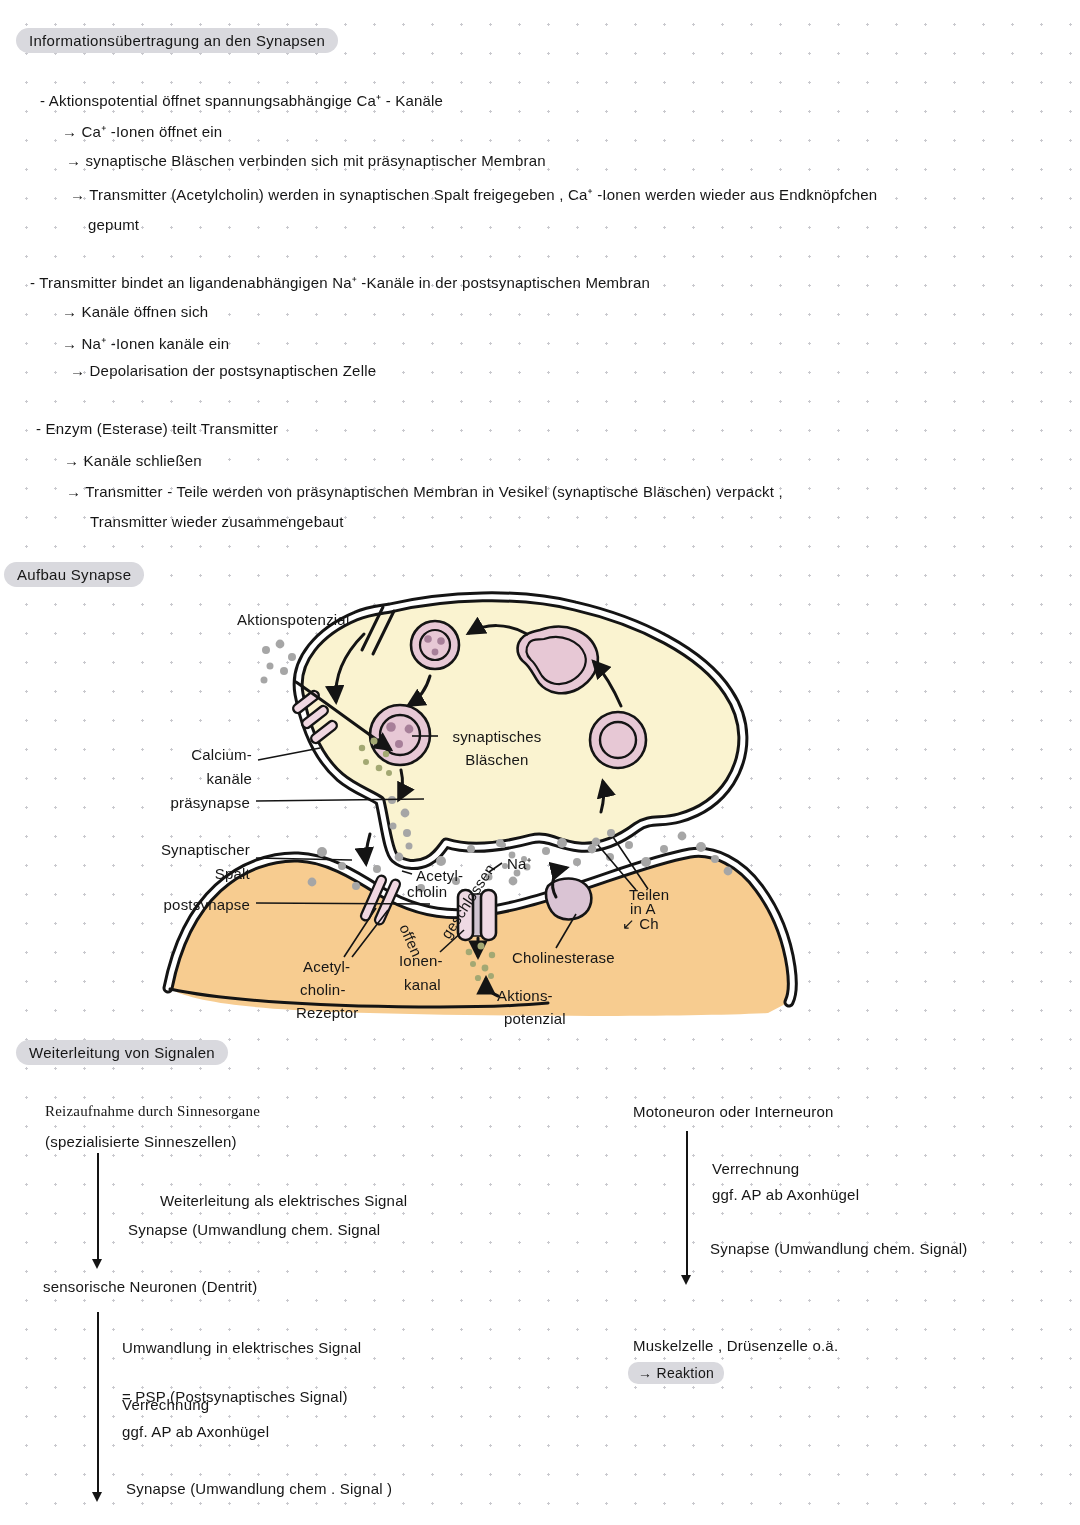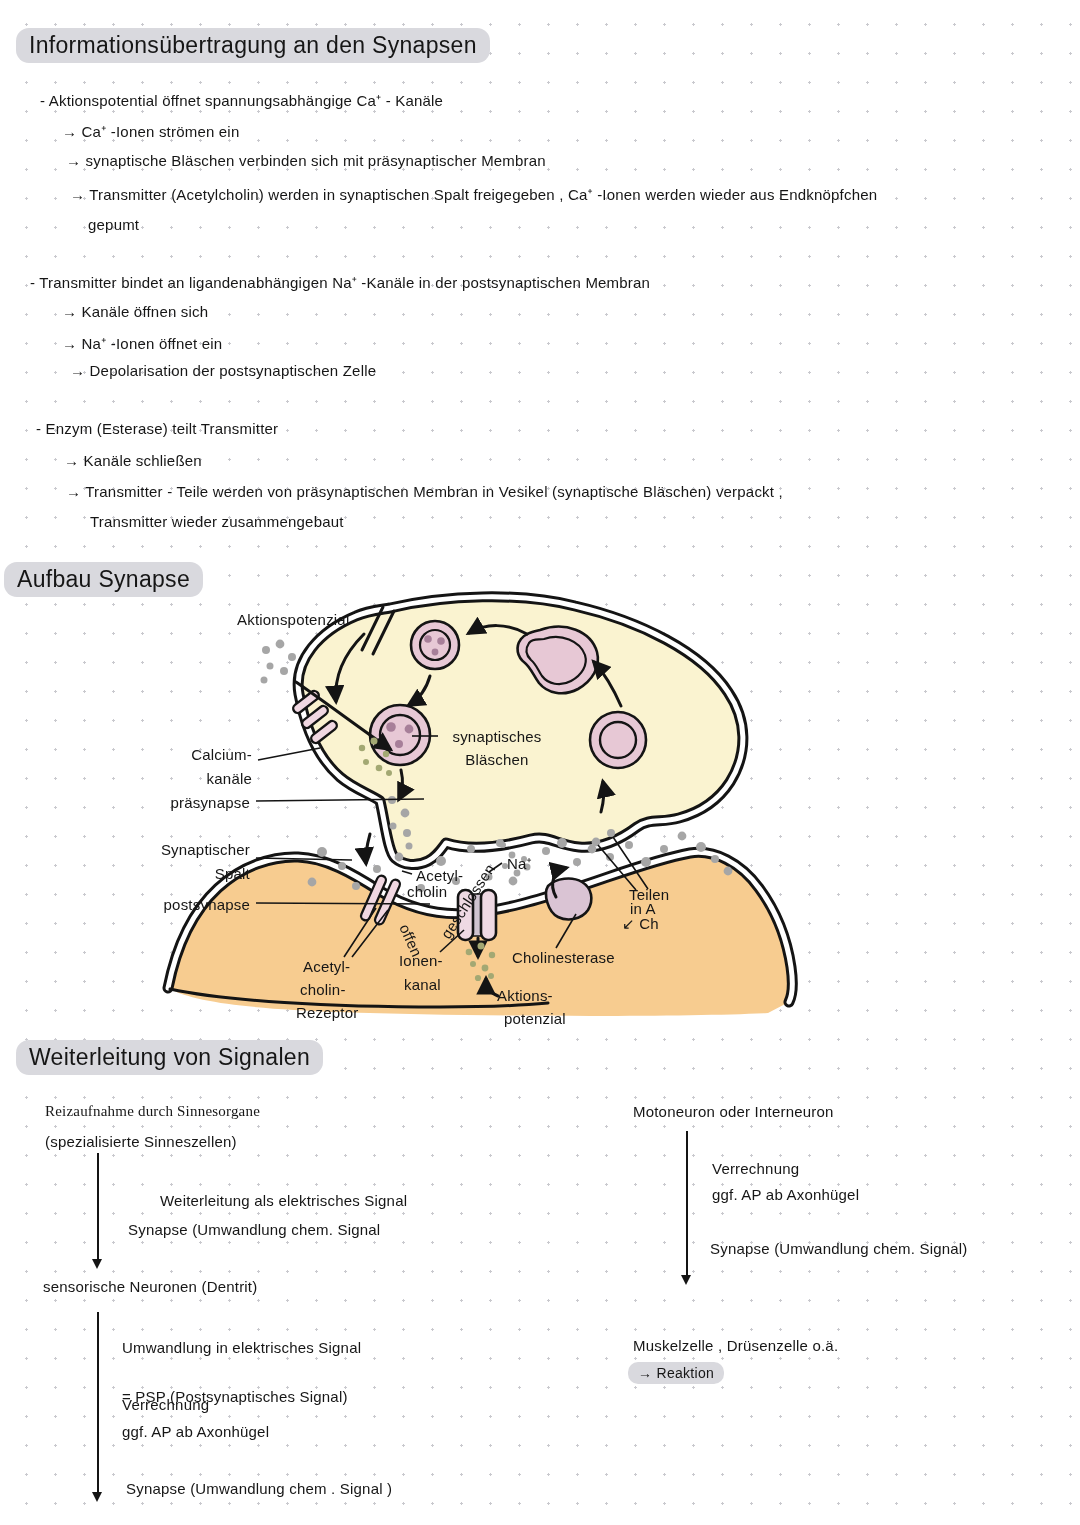--- a/index.html
+++ b/index.html
@@ -5,21 +5,21 @@
   html,body{margin:0;padding:0;background:#ffffff;}
   .page{
     position:relative;width:1080px;height:1525px;overflow:hidden;
     background-color:#ffffff;
     background-image:radial-gradient(#c9c9ce 1.3px, rgba(0,0,0,0) 1.4px);
     background-size:29px 29px;background-position:12px 10px;
     font-family:"Liberation Sans", sans-serif;color:#161616;
   }
   .hl{
     position:absolute;background:#d9d9de;border-radius:13px;
-    padding:4px 13px;font-size:23px;letter-spacing:.3px;white-space:pre;
+    padding:4px 13px;font-size:15px;letter-spacing:.3px;white-space:pre;
   }
   .hl.small{font-size:14px;padding:3px 10px;border-radius:10px;}
   .note-line{position:absolute;font-size:15px;letter-spacing:.2px;white-space:pre;}
   .varrow{position:absolute;width:2.4px;background:#141414;}
   .varrow::after{
     content:"";position:absolute;left:-4.6px;bottom:-8px;
     border:5.8px solid rgba(0,0,0,0);border-top:10px solid #141414;border-bottom:none;
   }
   svg text{font-size:15px;fill:#161616;letter-spacing:.2px;font-family:"Liberation Sans",sans-serif;}
   .mem-black{fill:none;stroke:#141414;stroke-width:11;stroke-linecap:round;stroke-linejoin:round;}
@@ -33,27 +33,27 @@
 
 <div class="page">
 
   <div class="hl" style="left:16px;top:28px;">Informationsübertragung an den Synapsen</div>
   <div class="hl" style="left:4px;top:562px;">Aufbau Synapse</div>
   <div class="hl" style="left:16px;top:1040px;">Weiterleitung von Signalen</div>
   <div class="hl small" style="left:628px;top:1362px;">→ Reaktion</div>
 
   <div id="notes">
       <div class="note-line" style="left: 40px; top: 90px;">- Aktionspotential öffnet spannungsabhängige Ca⁺ - Kanäle</div>
-      <div class="note-line" style="left: 62px; top: 121px;">→ Ca⁺ -Ionen strömen ein</div>
+      <div class="note-line" style="left: 62px; top: 121px;">→ Ca⁺ -Ionen öffnet ein</div>
       <div class="note-line" style="left: 66px; top: 152px;">→ synaptische Bläschen verbinden sich mit präsynaptischer Membran</div>
       <div class="note-line" style="left: 70px; top: 184px;">→ Transmitter (Acetylcholin) werden in synaptischen Spalt freigegeben , Ca⁺ -Ionen werden wieder aus Endknöpfchen</div>
       <div class="note-line" style="left: 88px; top: 216px;">gepumt</div>
       <div class="note-line" style="left: 30px; top: 272px;">- Transmitter bindet an ligandenabhängigen Na⁺ -Kanäle in der postsynaptischen Membran</div>
       <div class="note-line" style="left: 62px; top: 303px;">→ Kanäle öffnen sich</div>
-      <div class="note-line" style="left: 62px; top: 333px;">→ Na⁺ -Ionen öffnet ein</div>
+      <div class="note-line" style="left: 62px; top: 333px;">→ Na⁺ -Ionen kanäle ein</div>
       <div class="note-line" style="left: 70px; top: 362px;">→ Depolarisation der postsynaptischen Zelle</div>
       <div class="note-line" style="left: 36px; top: 420px;">- Enzym (Esterase) teilt Transmitter</div>
       <div class="note-line" style="left: 64px; top: 452px;">→ Kanäle schließen</div>
       <div class="note-line" style="left: 66px; top: 483px;">→ Transmitter - Teile werden von präsynaptischen Membran in Vesikel (synaptische Bläschen) verpackt ,</div>
       <div class="note-line" style="left: 90px; top: 513px;">Transmitter wieder zusammengebaut</div>
       <div class="note-line" style="left: 45px; top: 1103px; font-family: Liberation Serif, serif;">Reizaufnahme durch Sinnesorgane</div>
       <div class="note-line" style="left: 45px; top: 1133px;">(spezialisierte Sinneszellen)</div>
       <div class="note-line" style="left: 128px; top: 1192px; margin-left: 32px;">Weiterleitung als elektrisches Signal</div>
       <div class="note-line" style="left: 128px; top: 1221px;">Synapse (Umwandlung chem. Signal</div>
       <div class="note-line" style="left: 43px; top: 1278px;">sensorische Neuronen (Dentrit)</div>

